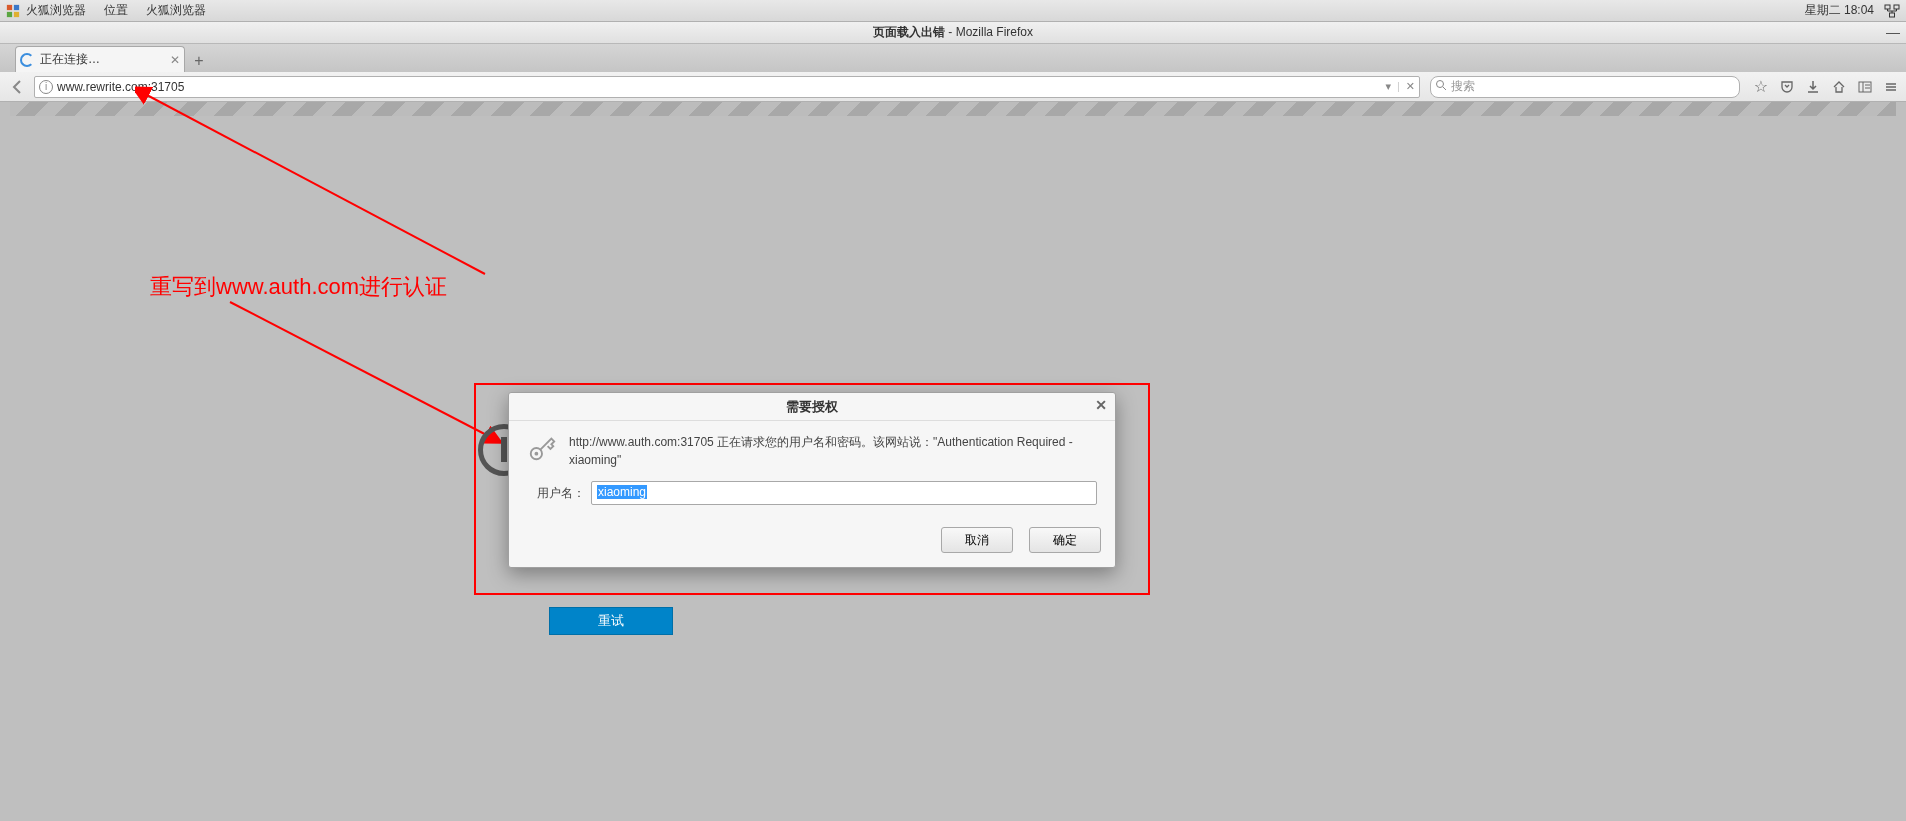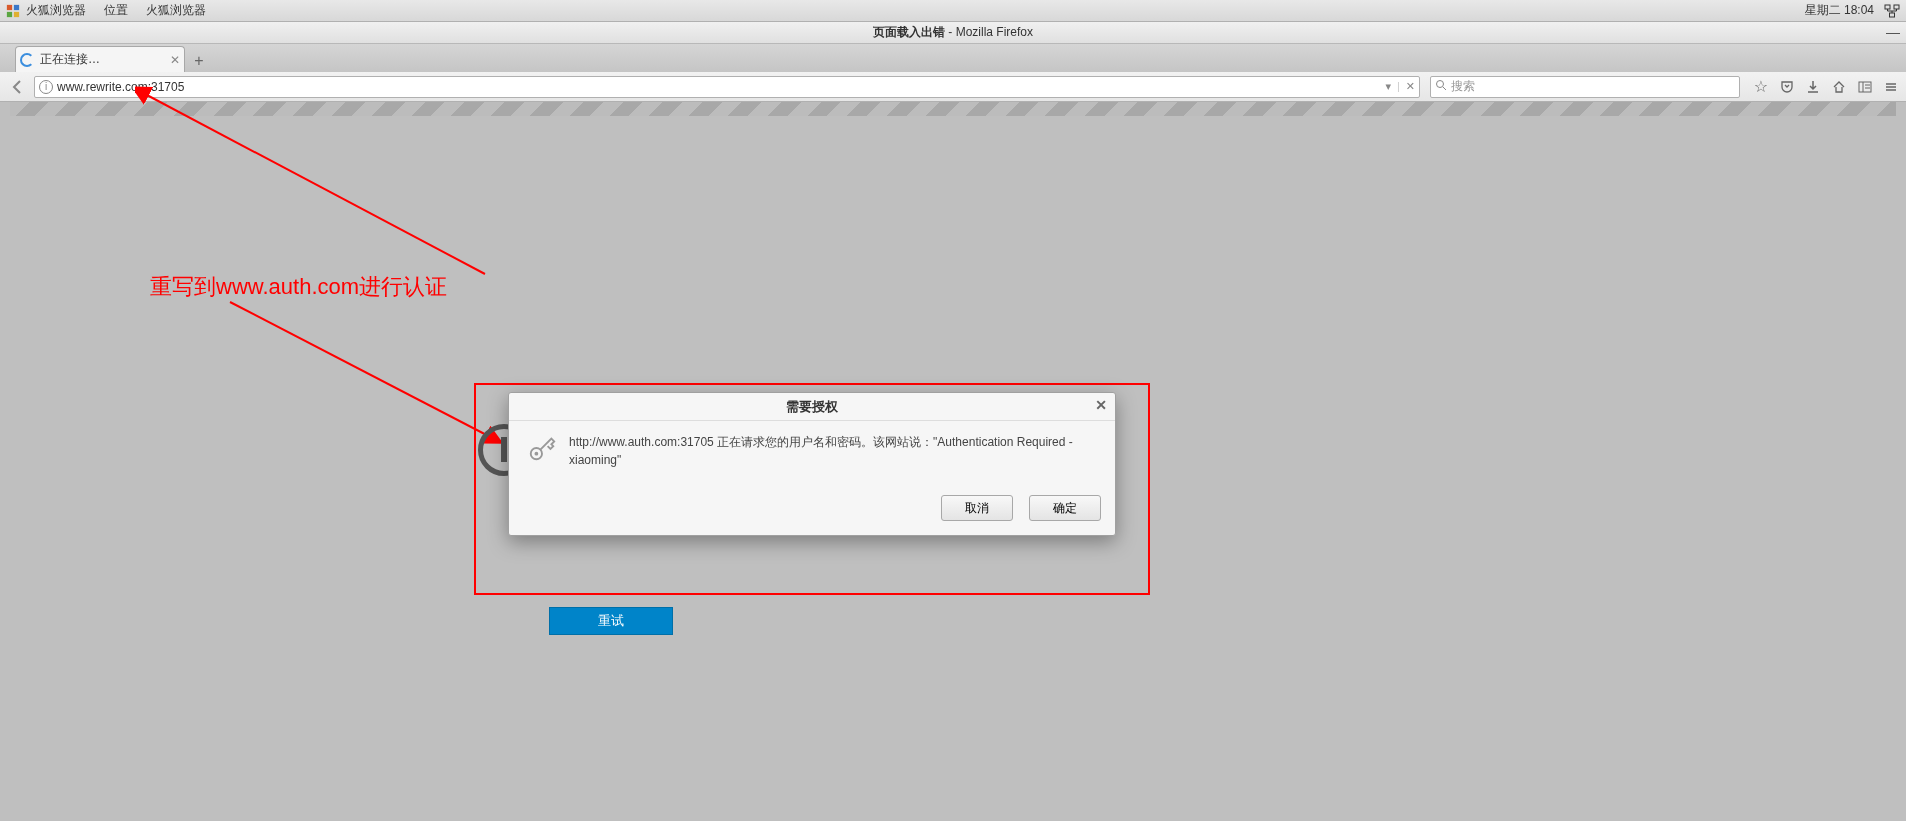--- a/index.html
+++ b/index.html
@@ -29,21 +29,21 @@
 
 .nav-bar { height: 30px; background: linear-gradient(#f2f2f2, #e6e6e6); border-bottom: 1px solid #b0b0b0; display: flex; align-items: center; padding: 0 6px; gap: 4px; }
 .nav-btn { width: 24px; height: 24px; display: flex; align-items: center; justify-content: center; border-radius: 3px; cursor: pointer; color: #666; }
 .nav-btn.disabled { color: #bbb; cursor: default; }
 .url-wrap { flex: 2; display: flex; align-items: center; }
 .url-bar { flex: 1; height: 22px; background: #fff; border: 1px solid #b0b0b0; border-radius: 2px; display: flex; align-items: center; padding: 0 4px; font-size: 12px; }
 .url-bar .info-icon { width: 14px; height: 14px; border: 1px solid #888; border-radius: 50%; display: flex; align-items: center; justify-content: center; font-size: 10px; color: #888; margin-right: 4px; }
 .url-bar .url-text { flex: 1; color: #333; }
 .url-bar .url-actions { display: flex; gap: 6px; color: #888; font-size: 11px; }
 .url-bar .url-sep { color: #ccc; }
-.search-bar { width: 310px; height: 22px; background: #fff; border: 1px solid #b0b0b0; border-radius: 2px; display: flex; align-items: center; padding: 0 4px; font-size: 12px; color: #999; margin-left: 6px; }
+.search-bar { width: 310px; height: 22px; background: #fff; border: 1px solid #b0b0b0; border-radius: 8px; display: flex; align-items: center; padding: 0 4px; font-size: 12px; color: #999; margin-left: 6px; }
 .search-bar .mag { margin-right: 4px; color: #888; }
 .nav-icons { display: flex; gap: 8px; margin-left: 8px; color: #666; }
 .nav-icons .icn { width: 18px; height: 18px; cursor: pointer; display:flex; align-items:center; justify-content:center; }
 
 
 .content { position: relative; height: calc(100% - 102px); background: #bfbfbf; }
 .stripe { height: 14px; background: repeating-linear-gradient(-45deg, #a8a8a8 0 14px, #bcbcbc 14px 28px); margin: 0 10px; }
 
 
 .annot-text { position: absolute; font-size: 22px; color: #ff0000; font-weight: 400; text-align: center; }
@@ -219,19 +219,25 @@
       <div class="dialog-msg">
         <span class="key-icon">
           <svg viewBox="0 0 32 32">
               <circle cx="10" cy="22" r="6" fill="none" stroke="#999" stroke-width="2"></circle>
               <circle cx="10" cy="22" r="2" fill="#999"></circle>
               <path d="M14 18 L26 6 L29 9 L26 12 L28 14 L25 17 L22 14" fill="none" stroke="#999" stroke-width="2"></path>
             </svg>
         </span>
         <div class="msg-text">http://www.auth.com:31705 正在请求您的用户名和密码。该网站说："Authentication Required - xiaoming"</div>
       </div>
+      <div class="form-row">
+        <label>用户名：</label>
+        <div style="flex:1;height:24px;border:1px solid #a8a8a8;border-radius:2px;padding:3px 5px;font-size:12px;background:#fff;">
+          <span class="selected-text">xiaoming</span>
+        </div>
+      </div>
     </div>
     <div class="dialog-buttons">
       <button class="dlg-btn">取消</button>
       <button class="dlg-btn">确定</button>
     </div>
   </div>
 </div>
 
 </body></html>

